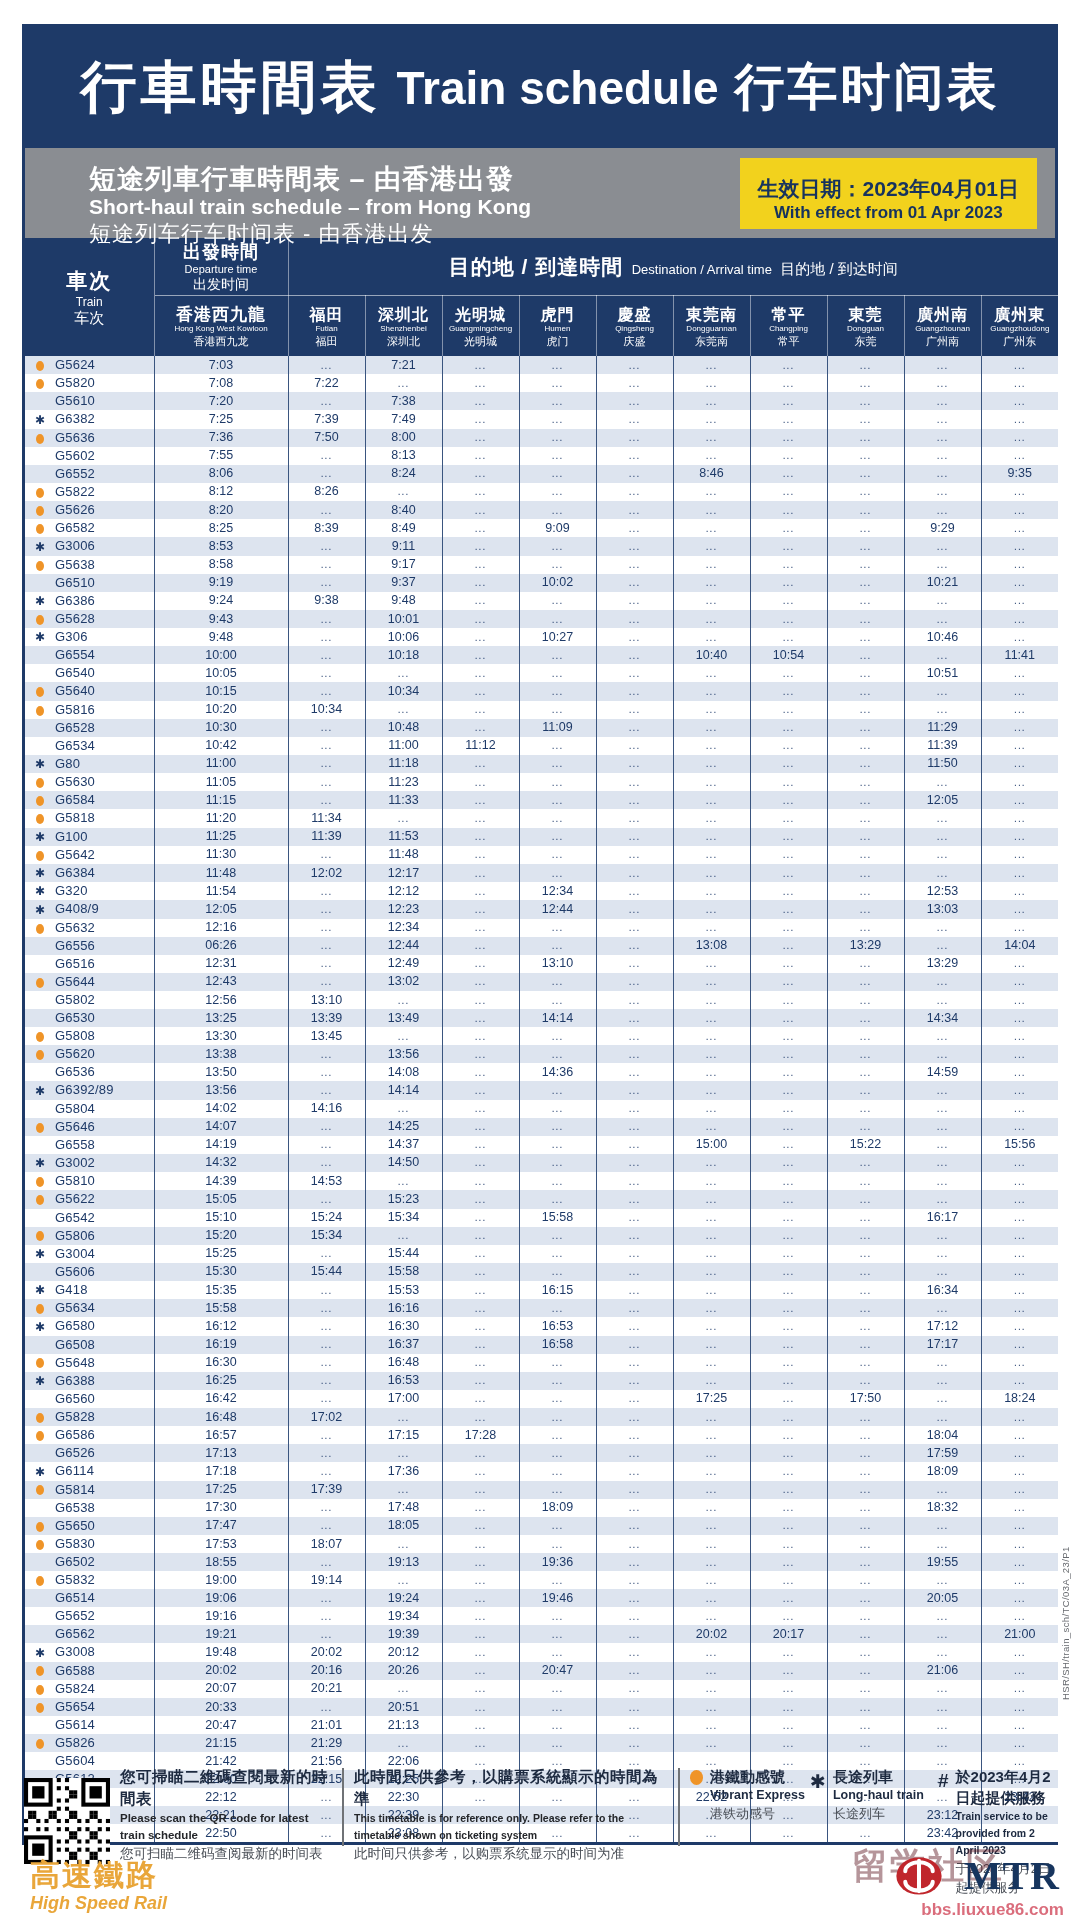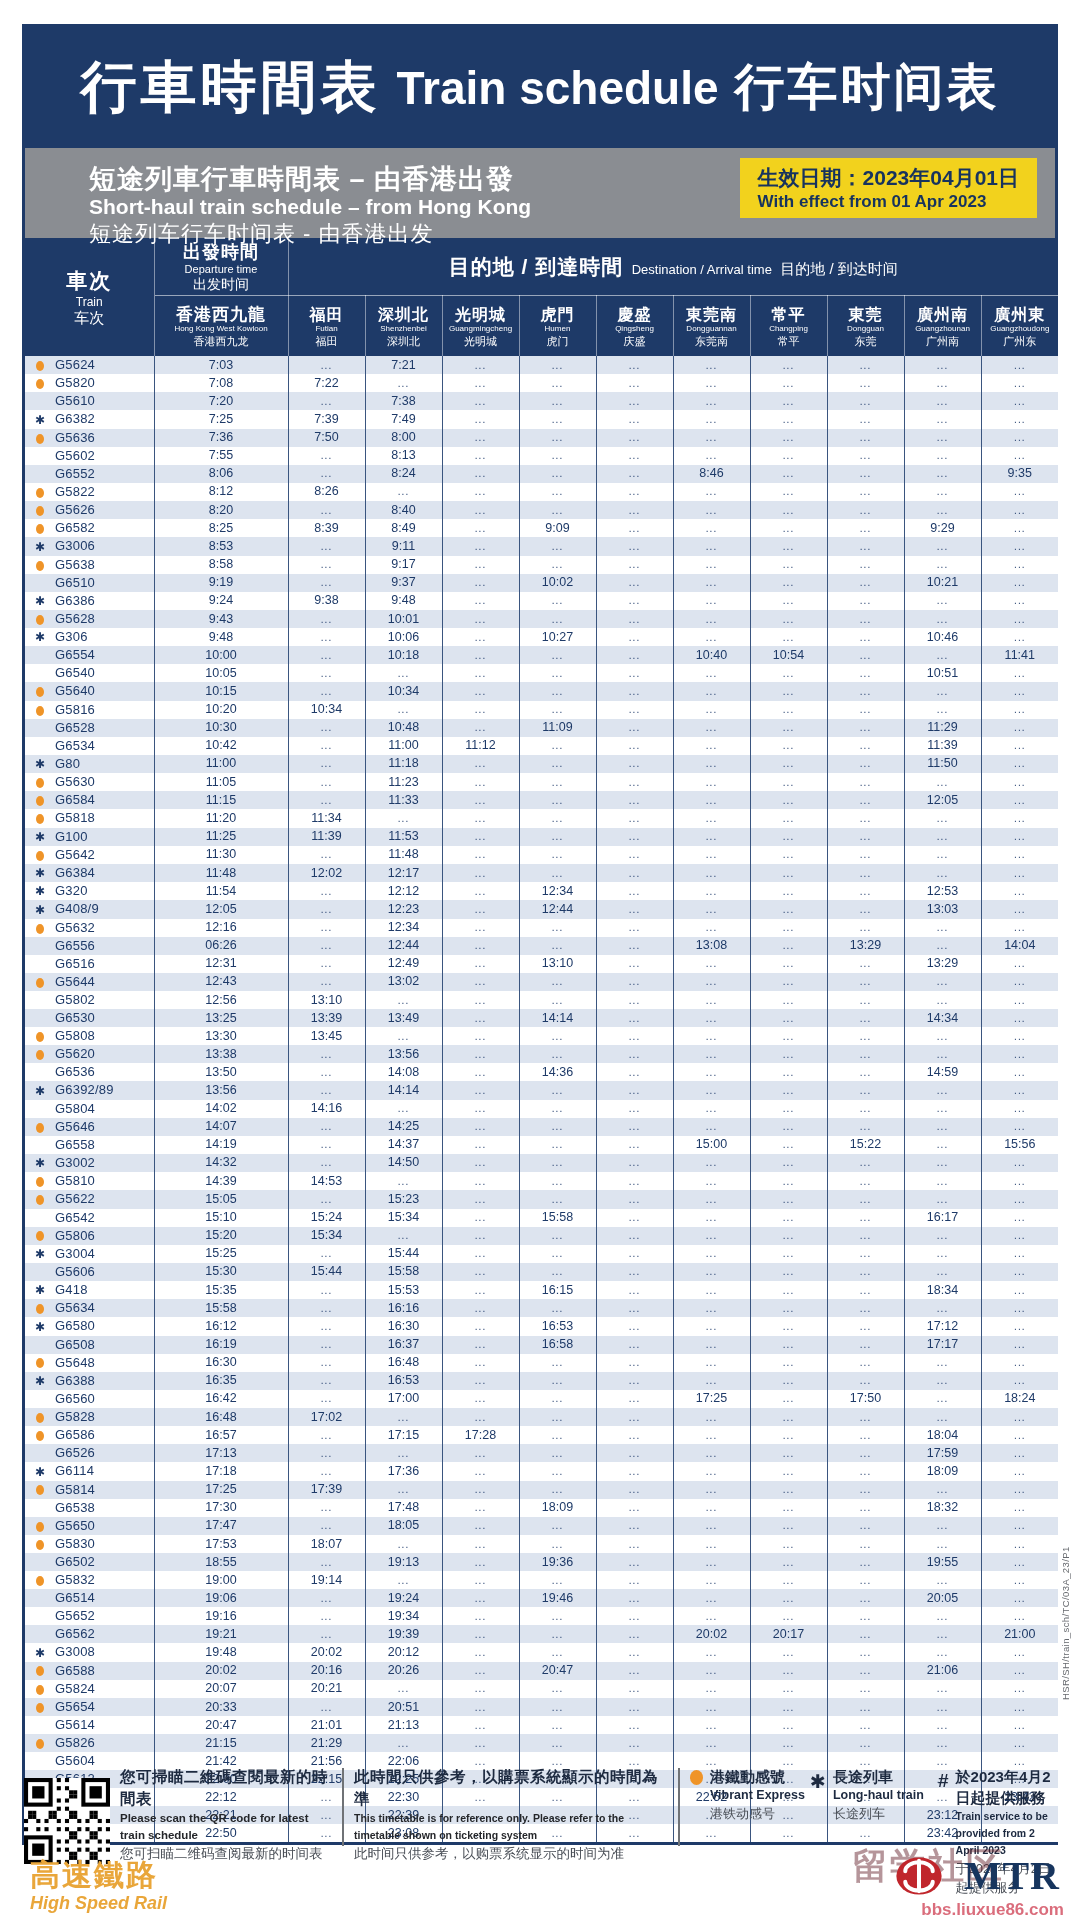--- a/index.html
+++ b/index.html
@@ -8,21 +8,21 @@
   .frame{position:absolute;left:22px;top:24px;width:1036px;border:3px solid #1e3a68;box-sizing:border-box;background:#fff;}
   
   .title-band{height:121px;background:#1e3a68;display:flex;align-items:center;justify-content:center;gap:16px;color:#fff;}
   .title-zh-t{font-size:56px;font-weight:700;letter-spacing:4px;}
   .title-en{font-size:46px;font-weight:700;}
   .title-zh-s{font-size:50px;font-weight:700;letter-spacing:3px;}
   .gray-band{height:90px;background:#8a8d92;color:#fff;position:relative;padding-left:64px;box-sizing:border-box;}
   .sub-zh-t{font-size:27px;font-weight:700;padding-top:16px;line-height:30px;letter-spacing:1px;}
   .sub-en{font-size:21px;font-weight:700;line-height:26px;}
   .sub-zh-s{font-size:22px;line-height:27px;letter-spacing:1px;}
-  .effective-box{position:absolute;right:18px;top:10px;background:#f2d21d;color:#17335e;padding:7px 18px 6px;}
+  .effective-box{position:absolute;right:18px;top:10px;background:#f2d21d;color:#17335e;text-align:center;padding:18px 18px 6px;}
   .eff-zh{font-size:21px;font-weight:700;line-height:26px;}
   .eff-en{font-size:17px;font-weight:700;line-height:21px;}
   
   table.sched{width:100%;border-collapse:collapse;table-layout:fixed;}
   col.c-train{width:129px;} col.c-dep{width:134px;} col.c-dest{width:77px;}
   thead th{background:#1e3a68;color:#fff;font-weight:400;padding:0;vertical-align:middle;}
   .hrow1 th{height:57px;}
   .th-train .t1{font-size:21px;font-weight:700;letter-spacing:2px;}
   .th-train .t2{font-size:12px;line-height:14px;}
   .th-train .t3{font-size:15px;line-height:18px;}
@@ -916,21 +916,21 @@
             <td class="train-cell"><span class="marker starmark">✱</span><span class="train-no">G418</span></td>
             <td class="time-cell">15:35</td>
             <td class="time-cell dots">...</td>
             <td class="time-cell">15:53</td>
             <td class="time-cell dots">...</td>
             <td class="time-cell">16:15</td>
             <td class="time-cell dots">...</td>
             <td class="time-cell dots">...</td>
             <td class="time-cell dots">...</td>
             <td class="time-cell dots">...</td>
-            <td class="time-cell">18:34</td>
+            <td class="time-cell">16:34</td>
             <td class="time-cell dots">...</td>
           </tr>
           <tr>
             <td class="train-cell"><span class="marker"><span class="dotmark"></span></span><span class="train-no">G5634</span></td>
             <td class="time-cell">15:58</td>
             <td class="time-cell dots">...</td>
             <td class="time-cell">16:16</td>
             <td class="time-cell dots">...</td>
             <td class="time-cell dots">...</td>
             <td class="time-cell dots">...</td>
@@ -977,21 +977,21 @@
             <td class="time-cell dots">...</td>
             <td class="time-cell dots">...</td>
             <td class="time-cell dots">...</td>
             <td class="time-cell dots">...</td>
             <td class="time-cell dots">...</td>
             <td class="time-cell dots">...</td>
             <td class="time-cell dots">...</td>
           </tr>
           <tr>
             <td class="train-cell"><span class="marker starmark">✱</span><span class="train-no">G6388</span></td>
-            <td class="time-cell">16:35</td>
+            <td class="time-cell">16:25</td>
             <td class="time-cell dots">...</td>
             <td class="time-cell">16:53</td>
             <td class="time-cell dots">...</td>
             <td class="time-cell dots">...</td>
             <td class="time-cell dots">...</td>
             <td class="time-cell dots">...</td>
             <td class="time-cell dots">...</td>
             <td class="time-cell dots">...</td>
             <td class="time-cell dots">...</td>
             <td class="time-cell dots">...</td>

